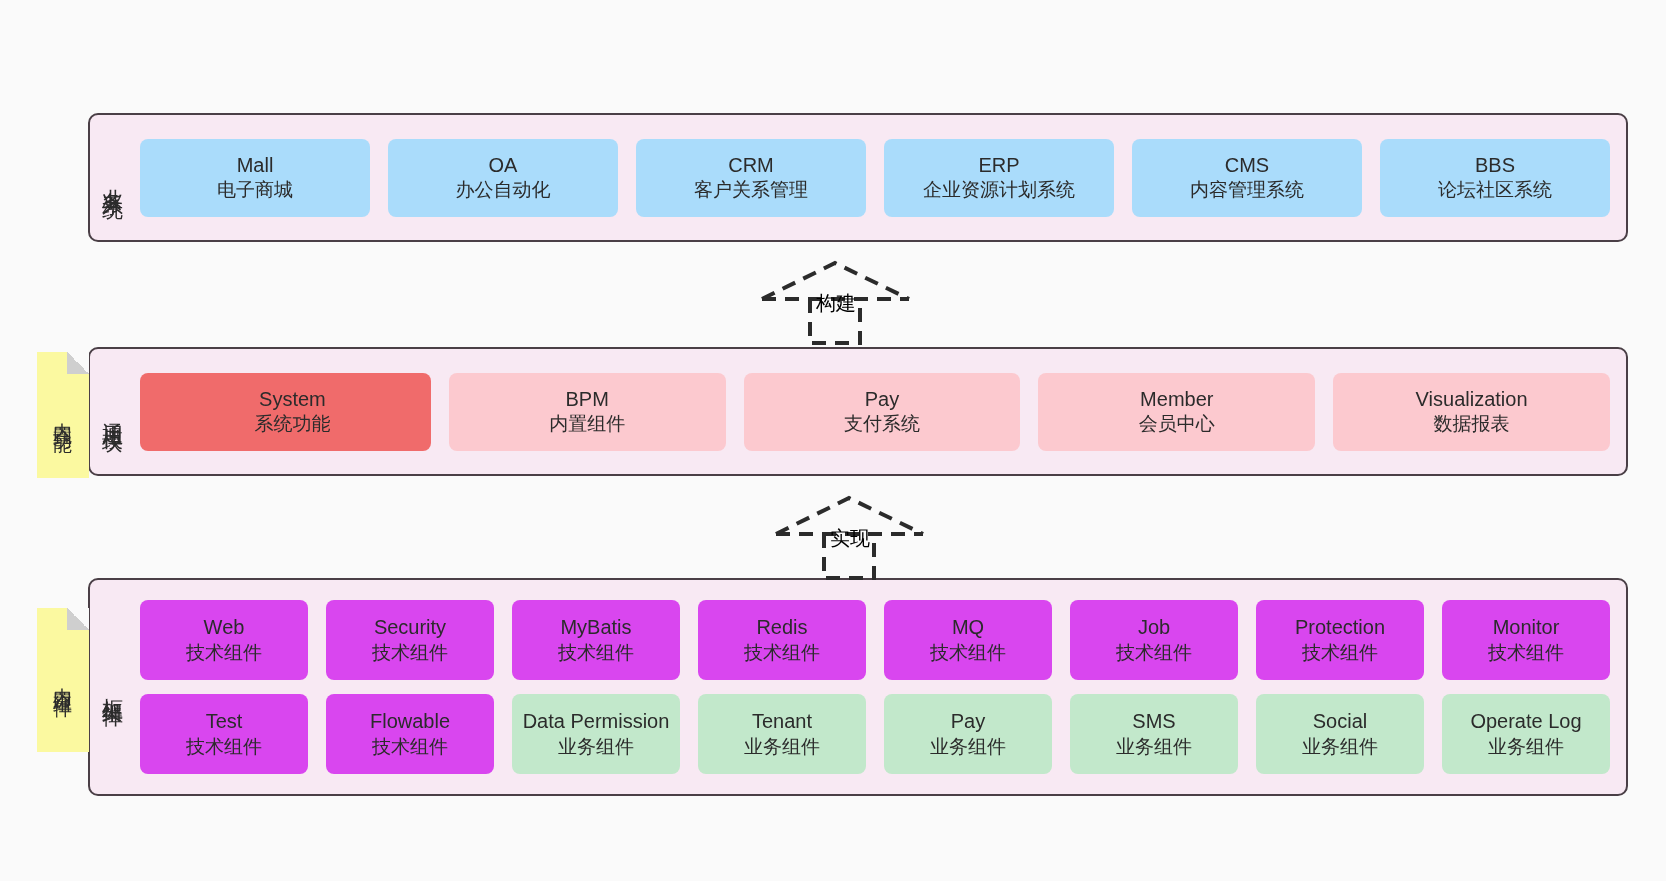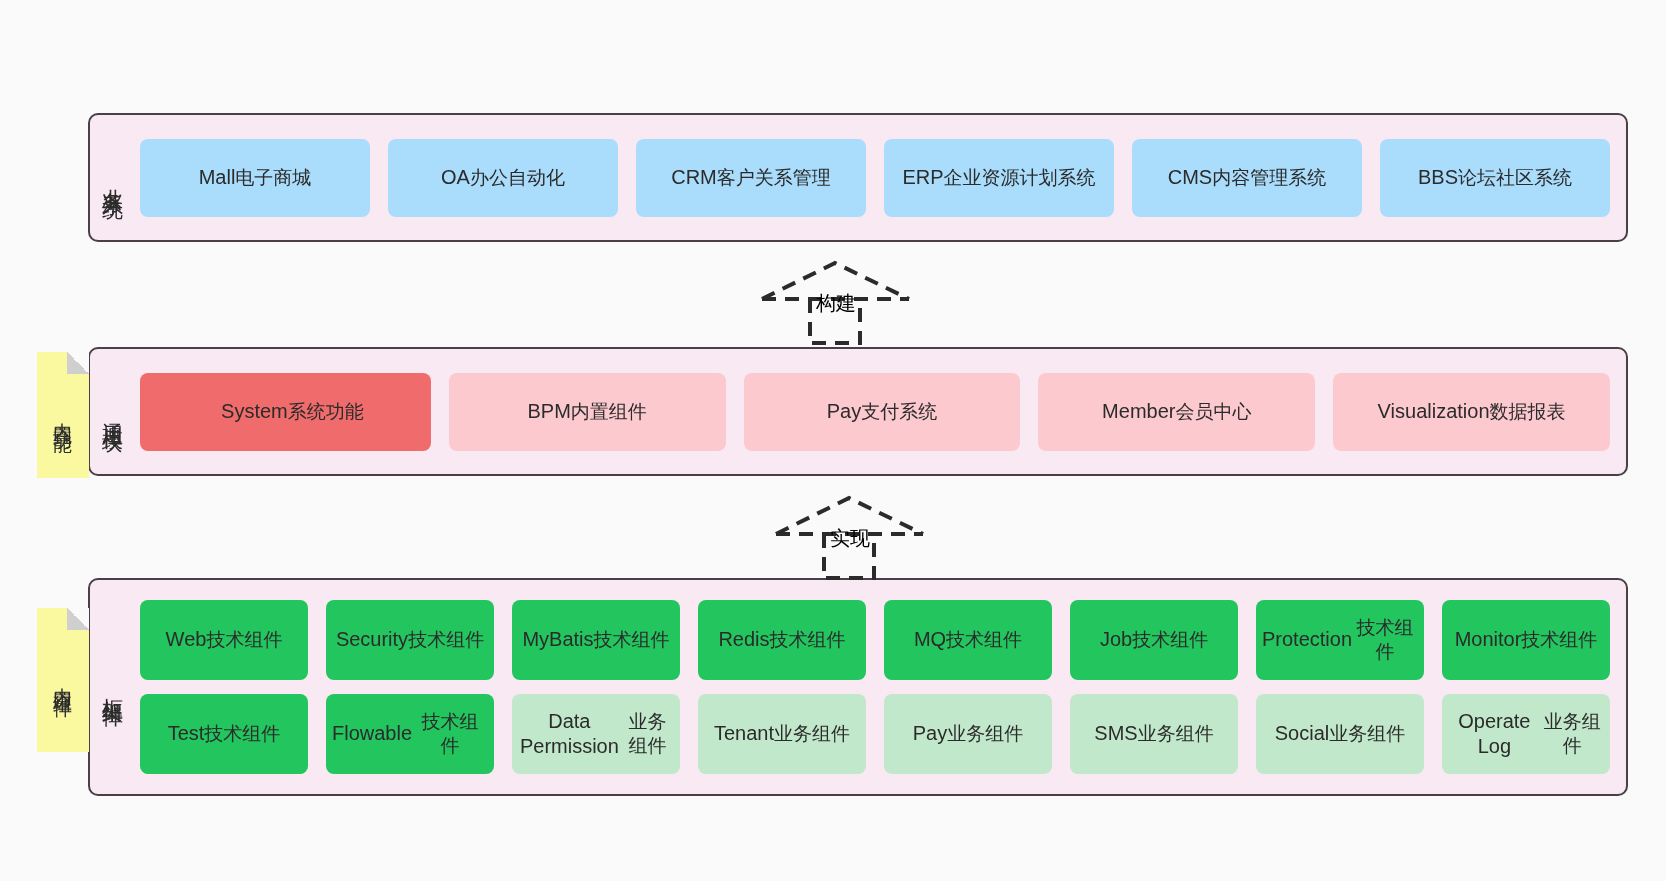--- a/index.html
+++ b/index.html
@@ -50,21 +50,21 @@
   }
   .row {
     display: flex;
     gap: 18px;
     justify-content: space-between;
   }
   .card {
     flex: 1 1 0;
     border-radius: 8px;
     display: flex;
-    flex-direction: row;
+    flex-direction: column;
     align-items: center;
     justify-content: center;
     text-align: center;
     color: #2b2b2b;
     line-height: 1.26;
     padding: 4px 6px;
   }
   .card .c-title { font-size: 20px; }
   .card .c-sub   { font-size: 19px; }
 
@@ -73,21 +73,21 @@
   #layer-business .card { height: 78px; background: #aadcfb; }
 
   #layer-common { left: 88px; top: 347px; width: 1540px; height: 129px; }
   #layer-common .card { height: 78px; }
 
   #layer-framework { left: 88px; top: 578px; width: 1540px; height: 218px; }
   #layer-framework .card { height: 80px; }
 
   .sw-strong { background: #f06b6b; padding-left: 20px; }
   .sw-light  { background: #fcc9cf; }
-  .sw-green-strong { background: #22c55e; }
+  .sw-green-strong { background: #d946ef; }
   .sw-green-light  { background: #c2e8cb; }
 
   
   .note {
     position: absolute;
     background: #fbf9a0;
     font-size: 19px;
     color: #2b2b2b;
     display: flex;
     align-items: center;

